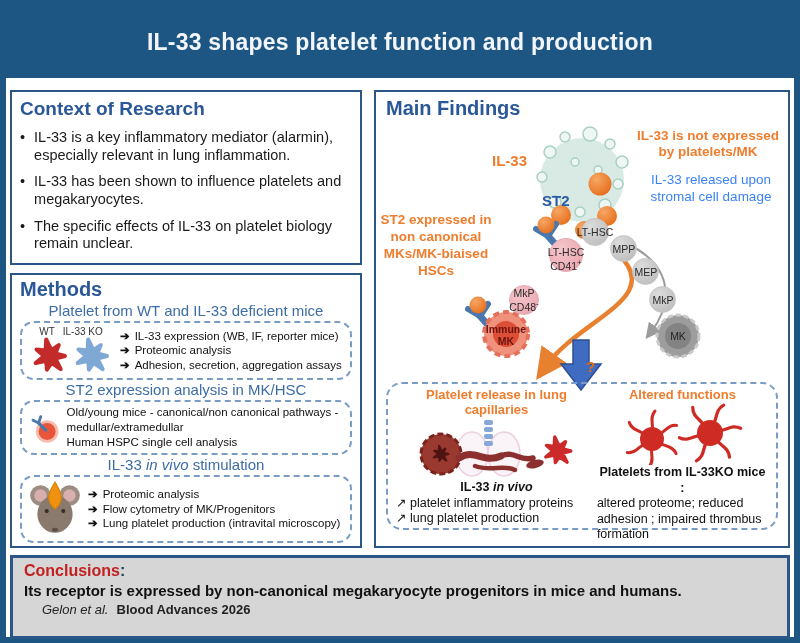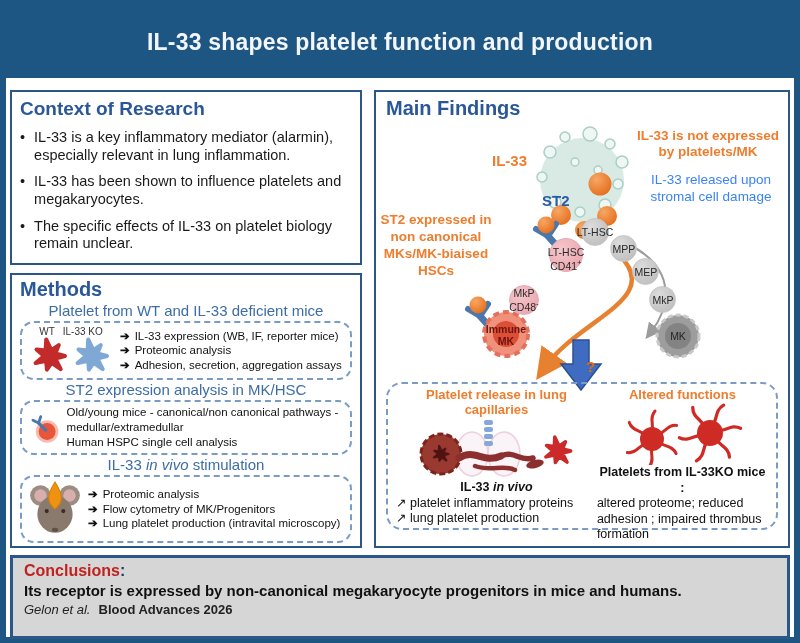--- a/index.html
+++ b/index.html
@@ -56,21 +56,21 @@
   .df-text .bold { font-weight:bold;text-align:center; }
   .df-text .it { font-style:italic; }
 
   
   .conclusions { margin-top:7px; height:84px; background:#d6d6d6; border:3px solid #2a5788; padding:3px 11px; }
   .c-row1 { font-size:16px; font-weight:bold; line-height:1.25; }
   .c-red { color:#c32020; }
   .c-colon { color:#1d3a5f; }
   .c-line { font-size:15px; font-weight:bold; color:#111; line-height:1.3; }
   .c-cite { font-size:13px; color:#222; margin-top:1px; }
-  .c-cite .it { font-style:italic; }
+  .c-cite .it { font-style:italic;margin-left:18px; }
   .c-cite .bd { font-weight:bold; margin-left:8px; }
 </style>
 </head>
 <body>
 
 <div class="frame">
   <div class="banner">
     <h1>IL-33 shapes platelet function and production</h1>
   </div>
   <div class="white-area">

